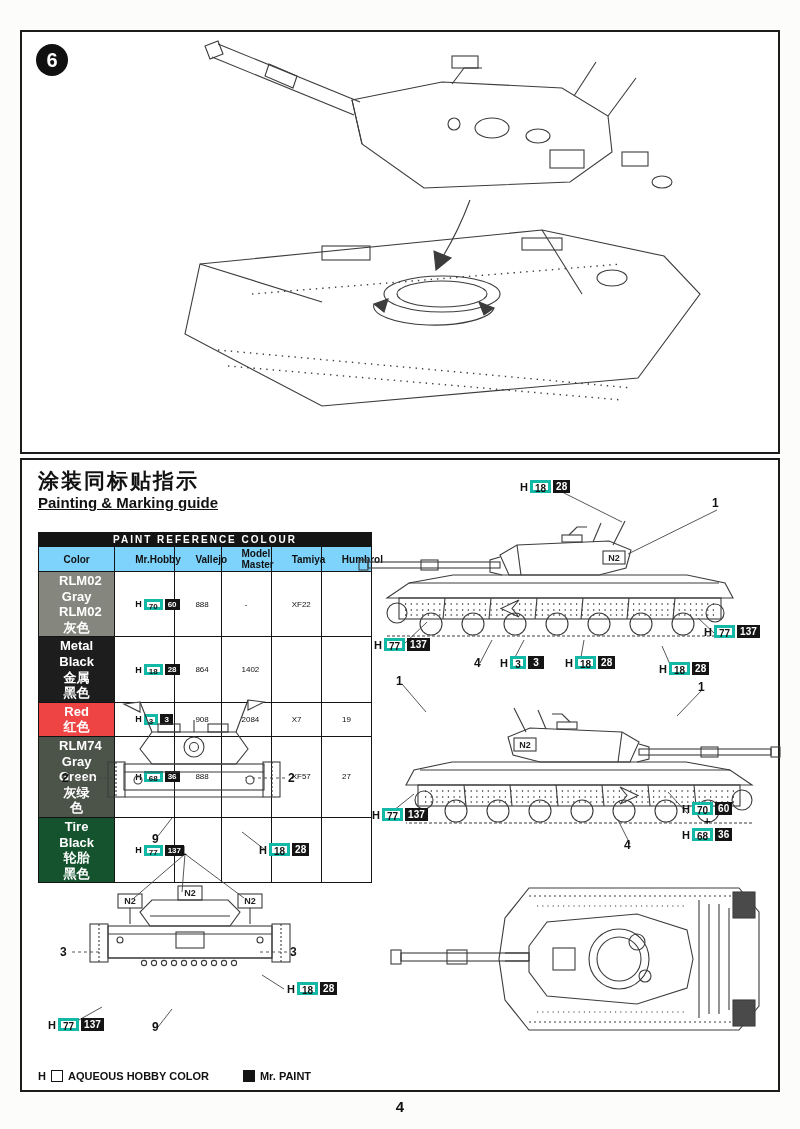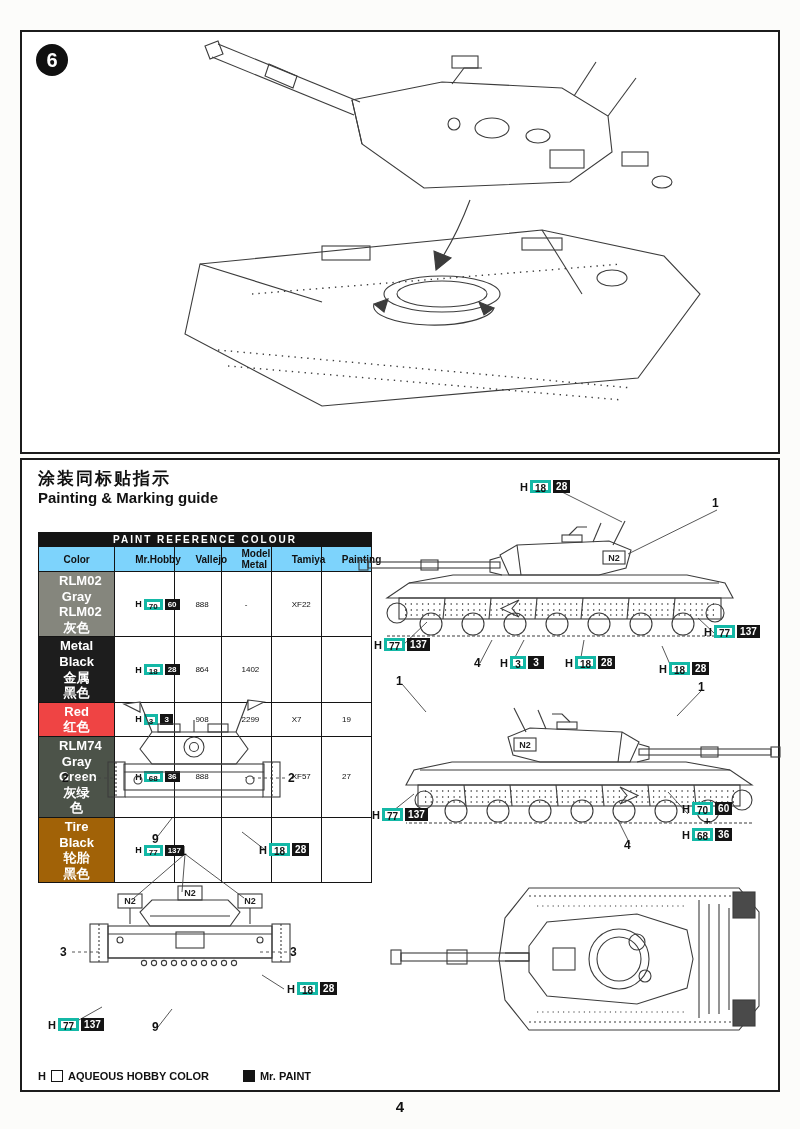--- a/index.html
+++ b/index.html
@@ -7,22 +7,22 @@
   body { font-family:"Liberation Sans", sans-serif; color:#111; }
   .page { position:relative; width:800px; height:1129px; background:#fcfcfa; margin:0 auto; overflow:hidden; }
   .panel { position:absolute; border:2px solid #1c1c1c; background:#fff; }
   .panel-top { left:20px; top:30px; width:760px; height:424px; }
   .panel-bottom { left:20px; top:458px; width:760px; height:634px; }
   .abs { position:absolute; }
   .step-badge { position:absolute; left:14px; top:12px; width:32px; height:32px; border-radius:50%;
     background:#101010; color:#fff; display:flex; align-items:center; justify-content:center;
     font-size:20px; font-weight:bold; }
   .guide-title { position:absolute; left:16px; top:8px; line-height:1.25; }
-  .guide-title .cn { font-size:17px; font-weight:bold; letter-spacing:2px; }
-  .guide-title .en { font-size:15px; font-weight:bold; }
+  .guide-title .cn { font-size:21px; font-weight:bold; letter-spacing:2px; }
+  .guide-title .en { font-size:15px; font-weight:bold;text-decoration:underline; }
   
   .paint-table { position:absolute; left:16px; top:72px; width:334px; border-collapse:collapse; table-layout:fixed; }
   .paint-table th, .paint-table td { border:1px solid #141414; text-align:center; vertical-align:middle; padding:1px 20px; }
   .pt-title { background:#141414; color:#fff; font-size:10px; font-weight:bold; text-align:left; letter-spacing:2px; padding:2px 5px; }
   .pt-head { font-size:10px; font-weight:bold; background:#7dd3fc; height:17px; }
   .pt-row { height:18px; font-size:8px; }
   .color-cell { color:#fff; font-size:13px; line-height:1.2; font-weight:bold; }
   
   .pchip-row { display:inline-flex; align-items:center; gap:2px; white-space:nowrap; }
   .hp { font-size:11px; font-weight:bold; }
@@ -118,23 +118,23 @@
           <col style="width:50px">
       </colgroup>
       <tbody>
           <tr>
             <td class="pt-title" colspan="6">PAINT  REFERENCE  COLOUR</td>
           </tr>
       <tr class="pt-head">
         <th>Color</th>
         <th>Mr.Hobby</th>
         <th>Vallejo</th>
-        <th>Model Metal</th>
+        <th>Model Master</th>
         <th>Tamiya</th>
-        <th>Painting</th>
+        <th>Humbrol</th>
       </tr>
       <tr class="pt-row">
         <td class="color-cell" style="background: rgb(133, 134, 125);">
           <div>RLM02 Gray</div>
           <div>RLM02灰色</div>
         </td>
         <td><span class="pchip-row">
                 <span class="hp">H</span>
                 <span class="chip cw">70</span>
                 <span class="chip cb">60</span>
@@ -163,41 +163,41 @@
         <td class="color-cell" style="background: #ef4444;">
           <div>Red</div>
           <div>红色</div>
         </td>
         <td><span class="pchip-row">
                 <span class="hp">H</span>
                 <span class="chip cw">3</span>
                 <span class="chip cb">3</span>
               </span></td>
         <td>908</td>
-        <td>2299</td>
+        <td>2084</td>
         <td>X7</td>
         <td>19</td>
       </tr>
       <tr class="pt-row">
         <td class="color-cell" style="background: rgb(76, 83, 73); text-align: center;">
           <div>RLM74 Gray Green</div>
           <div>灰绿色</div>
         </td>
         <td><span class="pchip-row">
                 <span class="hp">H</span>
                 <span class="chip cw">68</span>
                 <span class="chip cb">36</span>
               </span></td>
         <td>888</td>
         <td>-</td>
         <td>XF57</td>
         <td>27</td>
       </tr>
       <tr class="pt-row">
-        <td class="color-cell" style="background: #a16207;">
+        <td class="color-cell" style="background: #14532d;">
           <div>Tire Black</div>
           <div>轮胎黑色</div>
         </td>
         <td><span class="pchip-row">
                 <span class="hp">H</span>
                 <span class="chip cw">77</span>
                 <span class="chip cb">137</span>
               </span></td>
         <td></td>
         <td></td>

